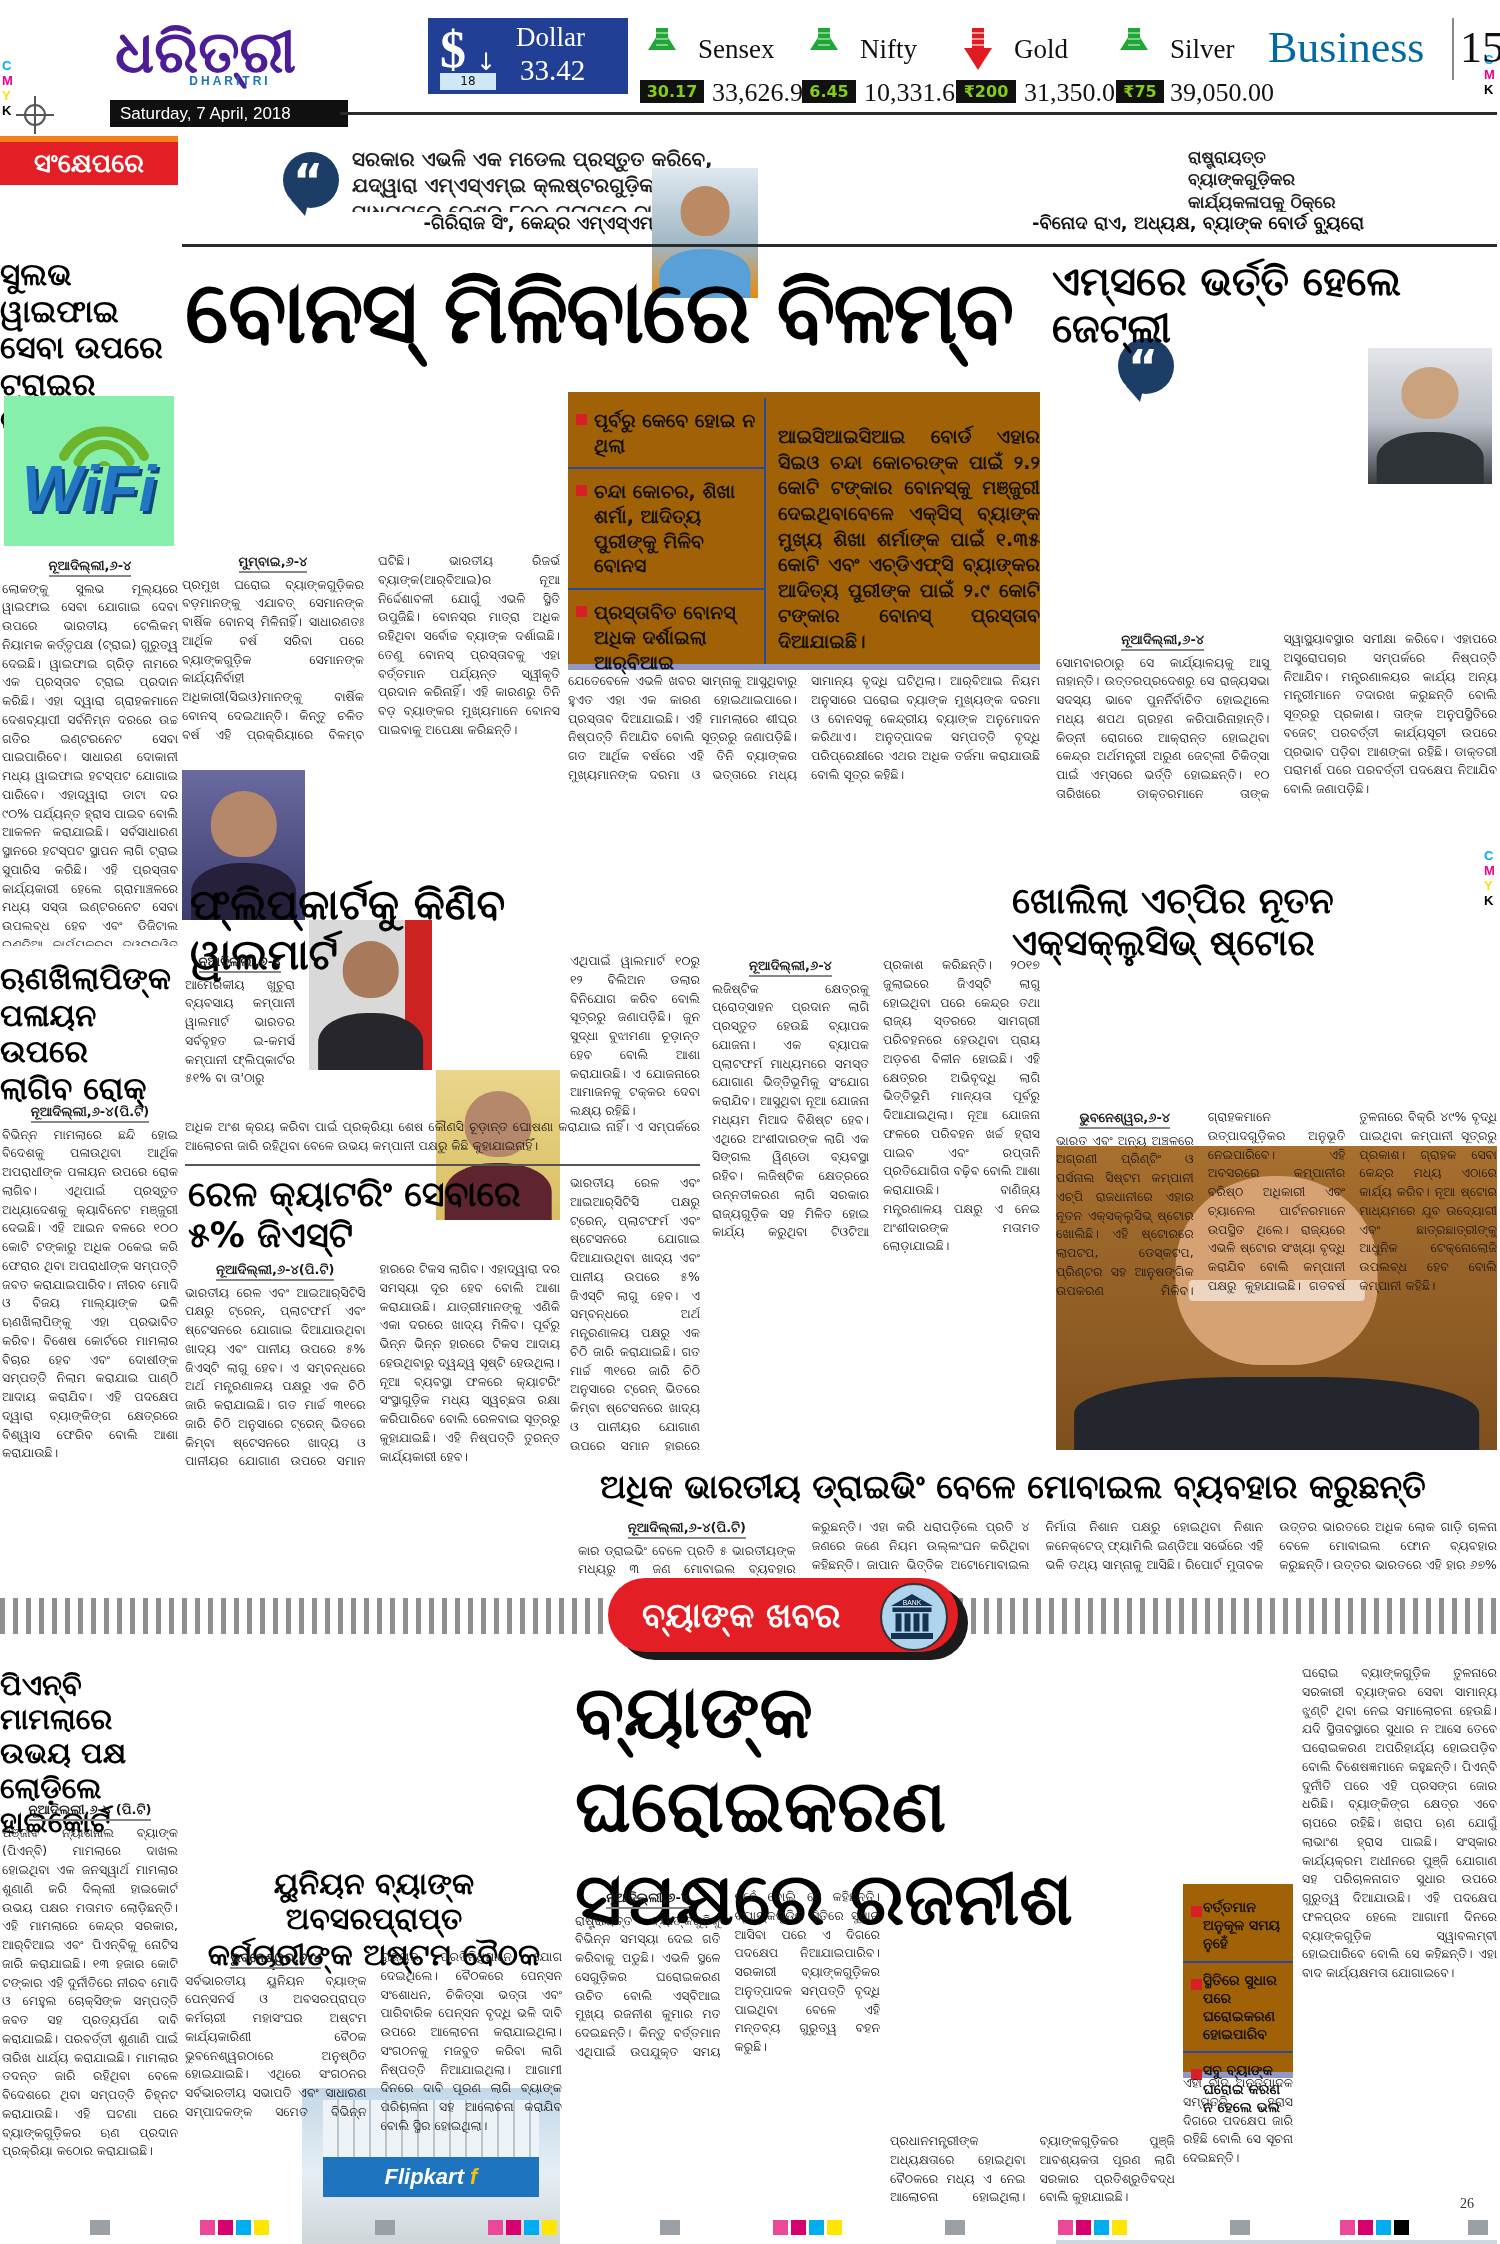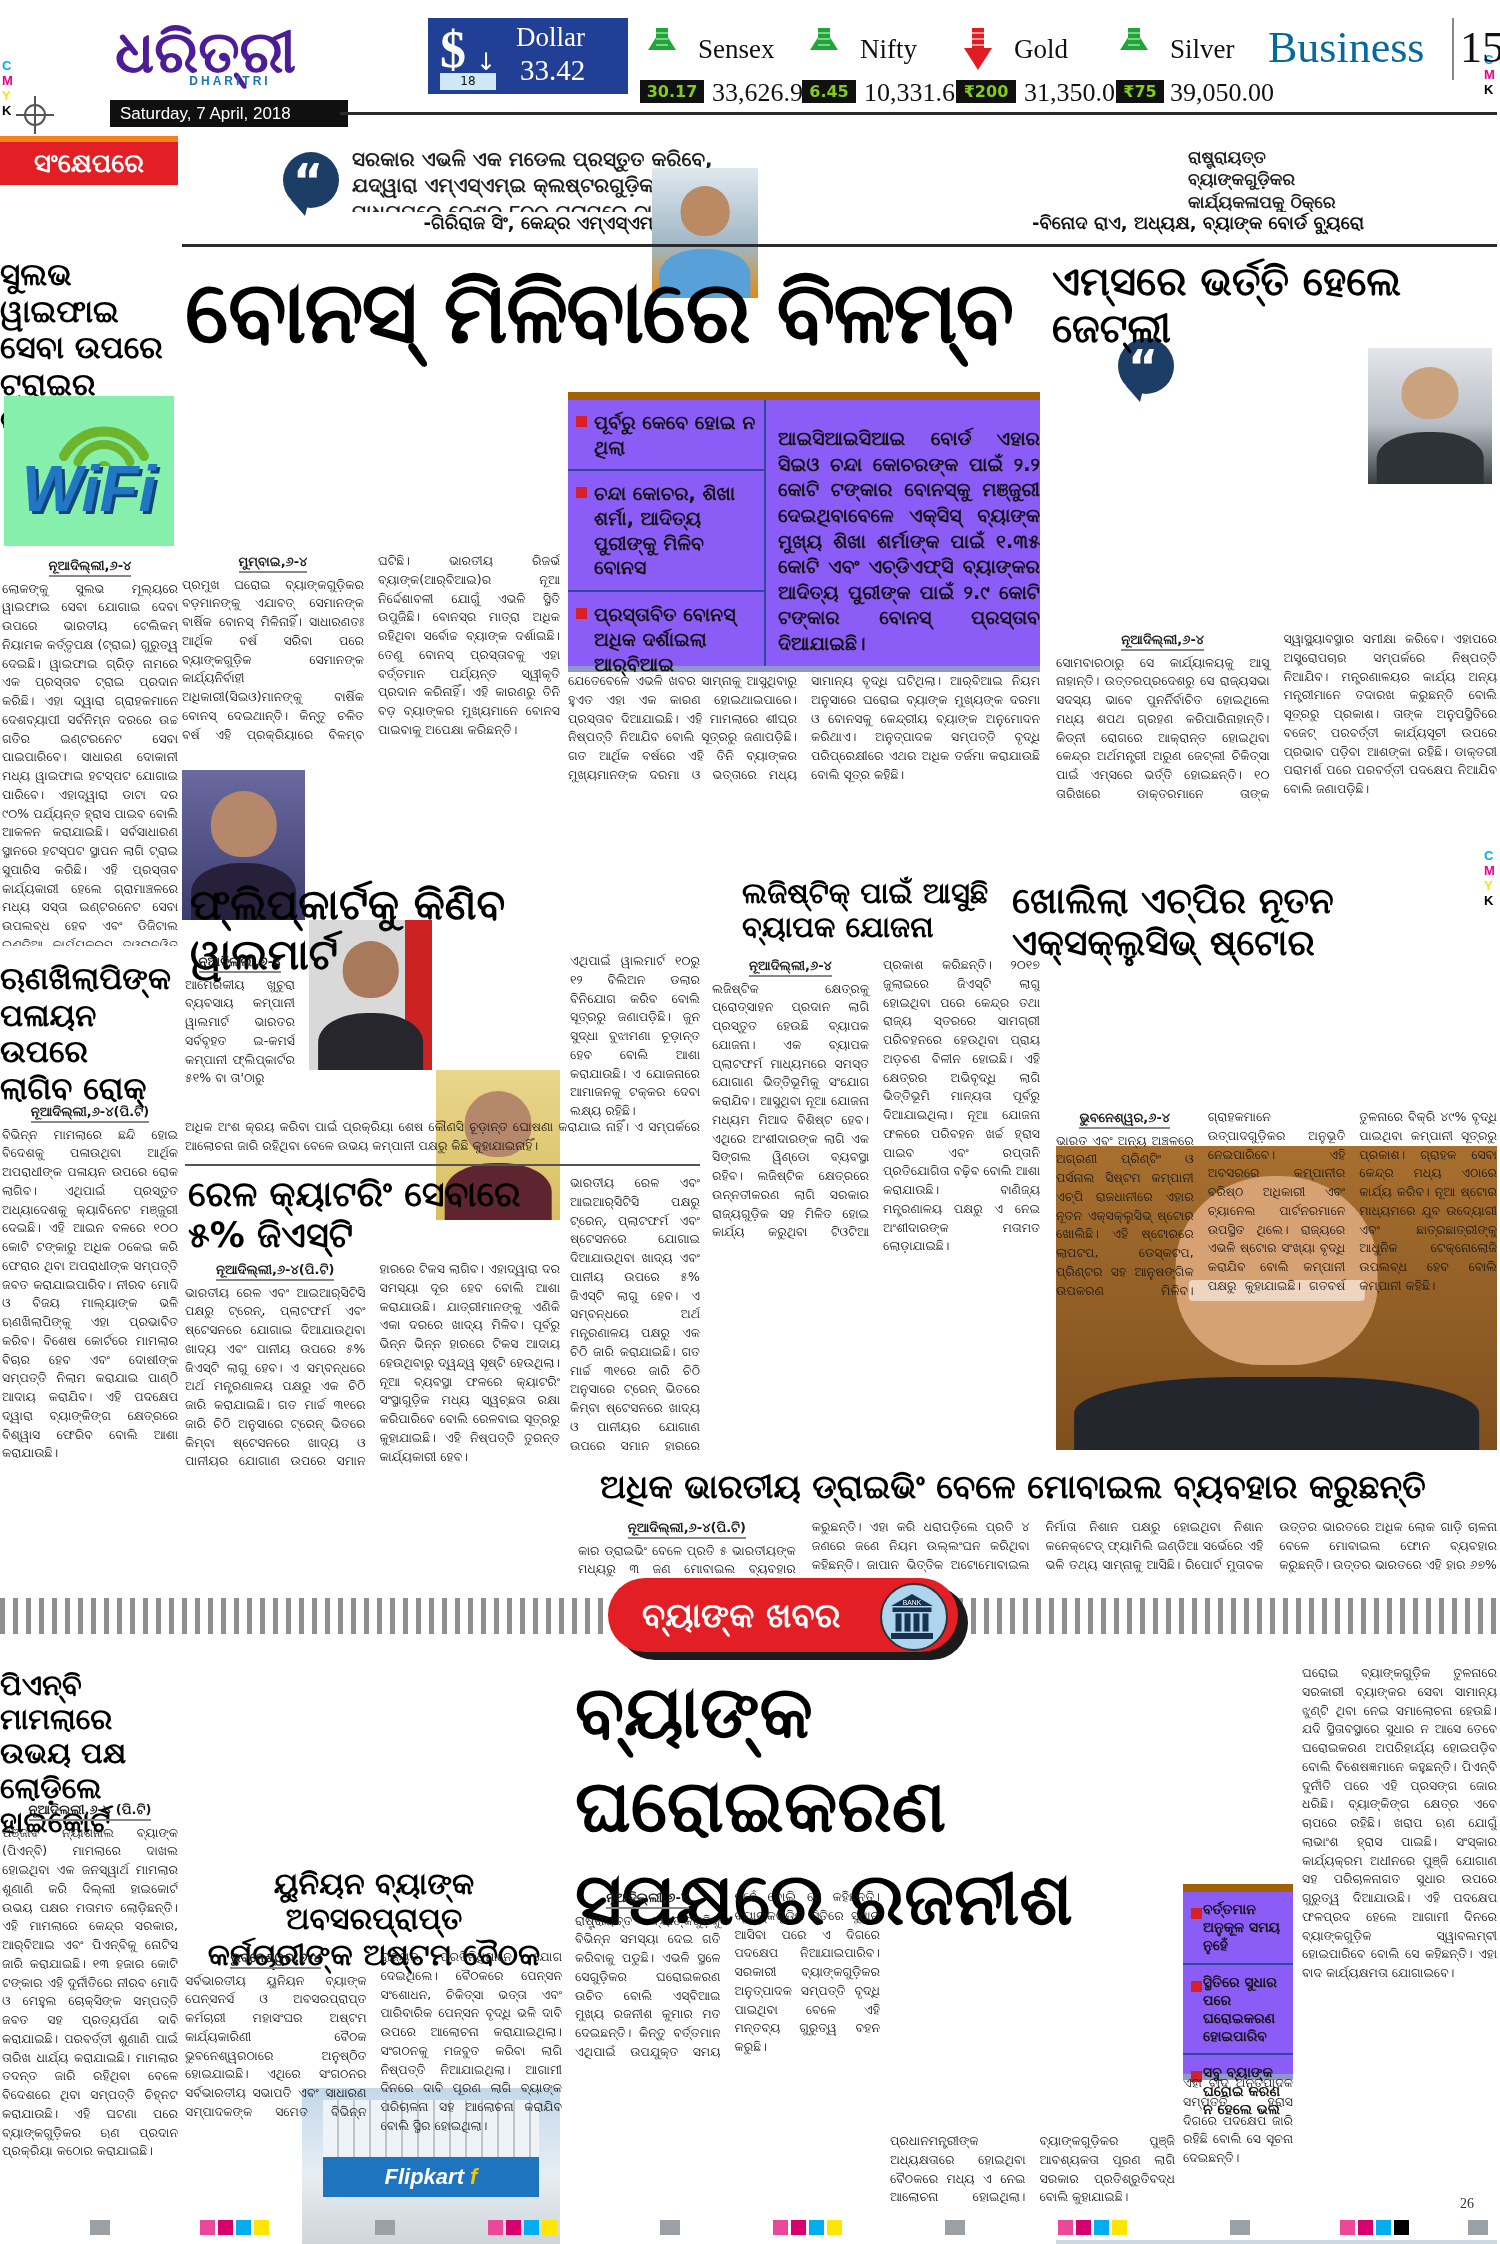--- a/index.html
+++ b/index.html
@@ -25,21 +25,21 @@
       background:repeating-linear-gradient(180deg,#1fa637 0 4px,#7fd08a 4px 6px);}
   .arrow-down{width:0;height:0;border-left:14px solid transparent;border-right:14px solid transparent;border-top:22px solid #e01b22;}
   .arrow-down-stem{width:12px;height:20px;margin-left:16px;background:repeating-linear-gradient(180deg,#e01b22 0 4px,#f09a9d 4px 6px);}
   .q-icon{width:56px;height:56px;background:#1c3e66;border-radius:50%;position:relative;}
   .q-icon span{position:absolute;left:10px;top:2px;color:#fff;font-size:46px;font-weight:bold;letter-spacing:-4px;}
   .q-icon::after{content:"";position:absolute;left:8px;bottom:-8px;width:0;height:0;
       border-left:14px solid transparent;border-right:4px solid transparent;border-top:16px solid #1c3e66;}
   .q-text{font-size:20px;font-weight:600;line-height:1.32;color:#222;}
   .q-attr{font-size:18px;font-weight:bold;text-align:right;color:#111;}
   .rule{background:#2b2b2b;}
-  .infobox{background:#8b5cf6;border-top:8px solid #a16207;border-bottom:6px solid #9097c9;}
+  .infobox{background:#a16207;border-top:6px solid #a16207;border-bottom:6px solid #9097c9;}
   .ib-item{position:relative;padding:10px 8px 10px 26px;font-size:19px;font-weight:bold;line-height:1.3;
            border-bottom:2px solid #2c4a9b;}
   .ib-item:last-child{border-bottom:none;}
   .ib-item::before{content:"";position:absolute;left:8px;top:16px;width:11px;height:11px;background:#d61f26;}
   .ib-note{padding:26px 10px;font-size:19px;font-weight:bold;line-height:1.35;text-align:justify;}
   .stripes{height:36px;background:repeating-linear-gradient(90deg,#8f8f8f 0 5px,#ffffff 5px 13px);}
   .cmyk{display:flex;flex-direction:column;font-weight:bold;font-size:13px;line-height:15px;font-family:"Liberation Sans",sans-serif;}
   .cmyk .c{color:#00aeef}.cmyk .m{color:#ec008c}.cmyk .y{color:#f7e017}.cmyk .k{color:#000}
   .gray-sq{width:20px;height:15px;background:#9aa0a6;}
   .dot{width:15px;height:15px;display:inline-block;margin-right:3px;}
@@ -222,22 +222,20 @@
   <div class="abs body-txt" style="left:185px;top:1118px;width:515px;height:44px;"><span>ଅଧିକ ଅଂଶ କ୍ରୟ କରିବା ପାଇଁ ପ୍ରକ୍ରିୟା ଶେଷ କୌଣସି ଚୂଡ଼ାନ୍ତ ଘୋଷଣା କରାଯାଇ ନାହିଁ। ଏ ସମ୍ପର୍କରେ ଆଲୋଚନା ଜାରି ରହିଥିବା ବେଳେ ଉଭୟ କମ୍ପାନୀ ପକ୍ଷରୁ କିଛି କୁହାଯାଇନାହିଁ।</span></div>
 
   <div class="abs rule" style="left:185px;top:1164px;width:515px;height:2px;background:#555;"></div>
   <div class="abs hl" style="left:188px;top:1174px;width:372px;font-size:35px;"><span>ରେଳ କ୍ୟାଟରିଂ ସେବାରେ ୫% ଜିଏସ୍‌ଟି</span></div>
   <div class="abs body-txt cols2" style="left:185px;top:1260px;width:375px;height:322px;">
     <span class="dateline"><u>ନୂଆଦିଲ୍ଲୀ,୬-୪(ପି.ଟି)</u></span>
     <span>ଭାରତୀୟ ରେଳ ଏବଂ ଆଇଆର୍‌ସିଟିସି ପକ୍ଷରୁ ଟ୍ରେନ୍, ପ୍ଲାଟଫର୍ମ ଏବଂ ଷ୍ଟେସନରେ ଯୋଗାଇ ଦିଆଯାଉଥିବା ଖାଦ୍ୟ ଏବଂ ପାନୀୟ ଉପରେ ୫% ଜିଏସ୍‌ଟି ଲାଗୁ ହେବ। ଏ ସମ୍ବନ୍ଧରେ ଅର୍ଥ ମନ୍ତ୍ରଣାଳୟ ପକ୍ଷରୁ ଏକ ଚିଠି ଜାରି କରାଯାଇଛି। ଗତ ମାର୍ଚ୍ଚ ୩୧ରେ ଜାରି ଚିଠି ଅନୁସାରେ ଟ୍ରେନ୍ ଭିତରେ କିମ୍ବା ଷ୍ଟେସନରେ ଖାଦ୍ୟ ଓ ପାନୀୟର ଯୋଗାଣ ଉପରେ ସମାନ ହାରରେ ଟିକସ ଲାଗିବ। ଏହାଦ୍ୱାରା ଦର ସମସ୍ୟା ଦୂର ହେବ ବୋଲି ଆଶା କରାଯାଉଛି। ଯାତ୍ରୀମାନଙ୍କୁ ଏଣିକି ଏକା ଦରରେ ଖାଦ୍ୟ ମିଳିବ। ପୂର୍ବରୁ ଭିନ୍ନ ଭିନ୍ନ ହାରରେ ଟିକସ ଆଦାୟ ହେଉଥିବାରୁ ଦ୍ୱନ୍ଦ୍ୱ ସୃଷ୍ଟି ହେଉଥିଲା। ନୂଆ ବ୍ୟବସ୍ଥା ଫଳରେ କ୍ୟାଟରିଂ ସଂସ୍ଥାଗୁଡ଼ିକ ମଧ୍ୟ ସ୍ୱଚ୍ଛତା ରକ୍ଷା କରିପାରିବେ ବୋଲି ରେଳବାଇ ସୂତ୍ରରୁ କୁହାଯାଇଛି। ଏହି ନିଷ୍ପତ୍ତି ତୁରନ୍ତ କାର୍ଯ୍ୟକାରୀ ହେବ।</span>
   </div>
   <div class="abs body-txt" style="left:570px;top:1174px;width:130px;height:282px;"><span>ଭାରତୀୟ ରେଳ ଏବଂ ଆଇଆର୍‌ସିଟିସି ପକ୍ଷରୁ ଟ୍ରେନ୍, ପ୍ଲାଟଫର୍ମ ଏବଂ ଷ୍ଟେସନରେ ଯୋଗାଇ ଦିଆଯାଉଥିବା ଖାଦ୍ୟ ଏବଂ ପାନୀୟ ଉପରେ ୫% ଜିଏସ୍‌ଟି ଲାଗୁ ହେବ। ଏ ସମ୍ବନ୍ଧରେ ଅର୍ଥ ମନ୍ତ୍ରଣାଳୟ ପକ୍ଷରୁ ଏକ ଚିଠି ଜାରି କରାଯାଇଛି। ଗତ ମାର୍ଚ୍ଚ ୩୧ରେ ଜାରି ଚିଠି ଅନୁସାରେ ଟ୍ରେନ୍ ଭିତରେ କିମ୍ବା ଷ୍ଟେସନରେ ଖାଦ୍ୟ ଓ ପାନୀୟର ଯୋଗାଣ ଉପରେ ସମାନ ହାରରେ ଟିକସ ଲାଗିବ। ଏହାଦ୍ୱାରା ଦର ସମସ୍ୟା ଦୂର ହେବ ବୋଲି ଆଶା କରାଯାଉଛି। ଯାତ୍ରୀମାନଙ୍କୁ ଏଣିକି ଏକା ଦରରେ ଖାଦ୍ୟ ମିଳିବ। ପୂର୍ବରୁ ଭିନ୍ନ ଭିନ୍ନ ହାରରେ ଟିକସ ଆଦାୟ ହେଉଥିବାରୁ ଦ୍ୱନ୍ଦ୍ୱ ସୃଷ୍ଟି ହେଉଥିଲା। ନୂଆ ବ୍ୟବସ୍ଥା ଫଳରେ କ୍ୟାଟରିଂ ସଂସ୍ଥାଗୁଡ଼ିକ ମଧ୍ୟ ସ୍ୱଚ୍ଛତା ରକ୍ଷା କରିପାରିବେ ବୋଲି ରେଳବାଇ ସୂତ୍ରରୁ କୁହାଯାଇଛି। ଏହି ନିଷ୍ପତ୍ତି ତୁରନ୍ତ କାର୍ଯ୍ୟକାରୀ ହେବ।</span></div>
 
-  <div class="abs hl" style="left:742px;top:876px;width:268px;font-size:29px;"><span style="white-space:pre-line;">ଲଜିଷ୍ଟିକ୍ ପାଇଁ ଆସୁଛି
-ବ୍ୟାପକ ଯୋଜନା</span></div>
   <div class="abs body-txt cols2" style="left:712px;top:956px;width:328px;height:500px;">
     <span class="dateline"><u>ନୂଆଦିଲ୍ଲୀ,୬-୪</u></span>
     <span>ଲଜିଷ୍ଟିକ କ୍ଷେତ୍ରକୁ ପ୍ରୋତ୍ସାହନ ପ୍ରଦାନ ଲାଗି ପ୍ରସ୍ତୁତ ହେଉଛି ବ୍ୟାପକ ଯୋଜନା। ଏକ ବ୍ୟାପକ ପ୍ଲାଟଫର୍ମ ମାଧ୍ୟମରେ ସମସ୍ତ ଯୋଗାଣ ଭିତ୍ତିଭୂମିକୁ ସଂଯୋଗ କରାଯିବ। ଆସୁଥିବା ନୂଆ ଯୋଜନା ମଧ୍ୟମ ମିଆଦ ବିଶିଷ୍ଟ ହେବ। ଏଥିରେ ଅଂଶୀଦାରଙ୍କ ଲାଗି ଏକ ସିଙ୍ଗଲ ୱିଣ୍ଡୋ ବ୍ୟବସ୍ଥା ରହିବ। ଲଜିଷ୍ଟିକ କ୍ଷେତ୍ରରେ ଉନ୍ନତୀକରଣ ଲାଗି ସରକାର ରାଜ୍ୟଗୁଡ଼ିକ ସହ ମିଳିତ ହୋଇ କାର୍ଯ୍ୟ କରୁଥିବା ଟିଓଟିଆ ପ୍ରକାଶ କରିଛନ୍ତି। ୨୦୧୭ ଜୁଲାଇରେ ଜିଏସ୍‌ଟି ଲାଗୁ ହୋଇଥିବା ପରେ କେନ୍ଦ୍ର ତଥା ରାଜ୍ୟ ସ୍ତରରେ ସାମଗ୍ରୀ ପରିବହନରେ ହେଉଥିବା ପ୍ରାୟ ଅଡ଼ଚଣ ବିଳୀନ ହୋଇଛି। ଏହି କ୍ଷେତ୍ରର ଅଭିବୃଦ୍ଧି ଲାଗି ଭିତ୍ତିଭୂମି ମାନ୍ୟତା ପୂର୍ବରୁ ଦିଆଯାଇଥିଲା। ନୂଆ ଯୋଜନା ଫଳରେ ପରିବହନ ଖର୍ଚ୍ଚ ହ୍ରାସ ପାଇବ ଏବଂ ରପ୍ତାନି ପ୍ରତିଯୋଗିତା ବଢ଼ିବ ବୋଲି ଆଶା କରାଯାଉଛି। ବାଣିଜ୍ୟ ମନ୍ତ୍ରଣାଳୟ ପକ୍ଷରୁ ଏ ନେଇ ଅଂଶୀଦାରଙ୍କ ମତାମତ ଲୋଡ଼ାଯାଇଛି।</span>
   </div>
 
   <div class="abs hl" style="left:1012px;top:880px;width:488px;font-size:36px;"><span>ଖୋଲିଲା ଏଚ୍‌ପିର ନୂତନ ଏକ୍ସକ୍ଲୁସିଭ୍ ଷ୍ଟୋର</span></div>
   <div class="abs photo" style="left:1056px;top:952px;width:441px;height:150px;background:linear-gradient(180deg,#cdd7df 0%,#e5eaee 60%,#b8bfc6 100%);">
     
     
   </div>

